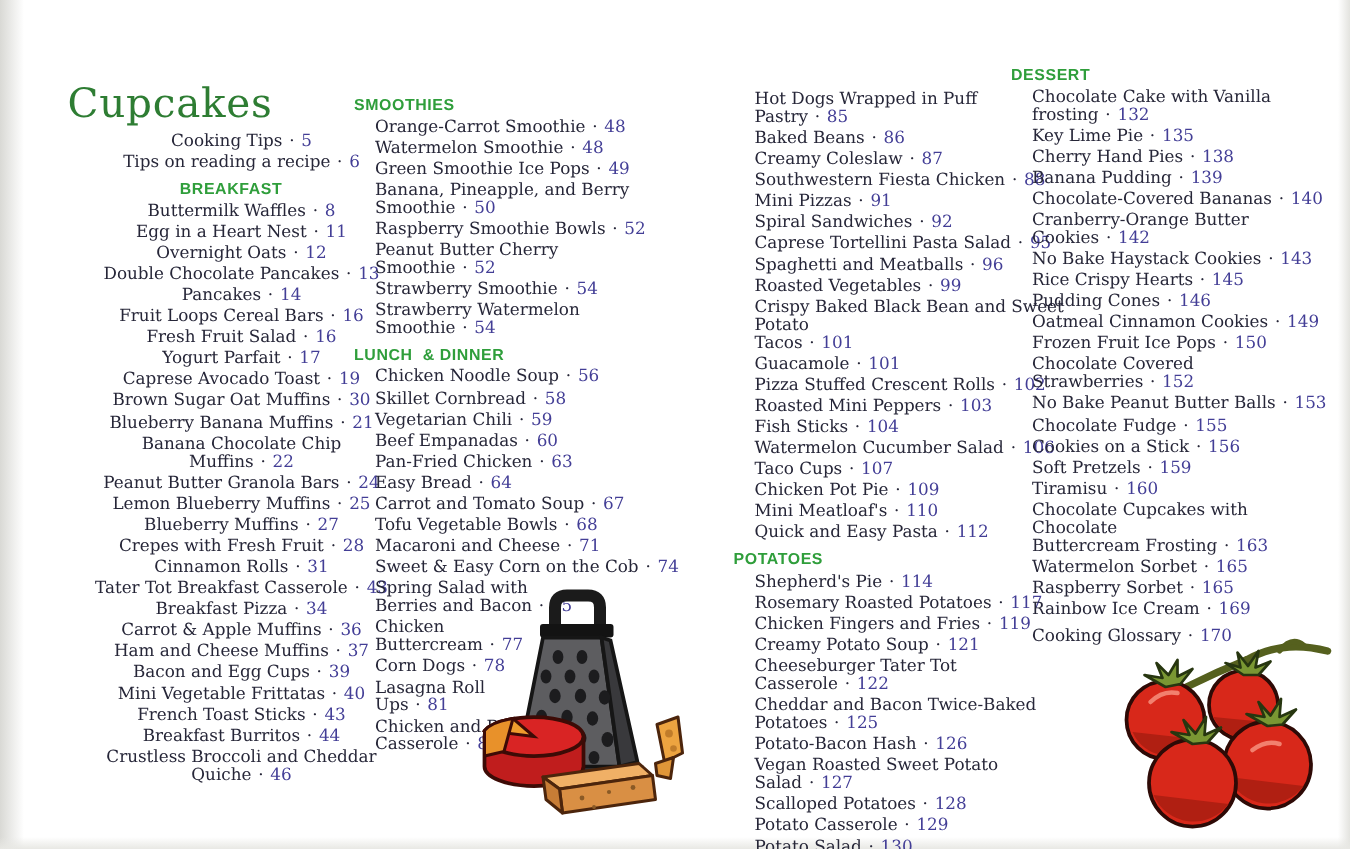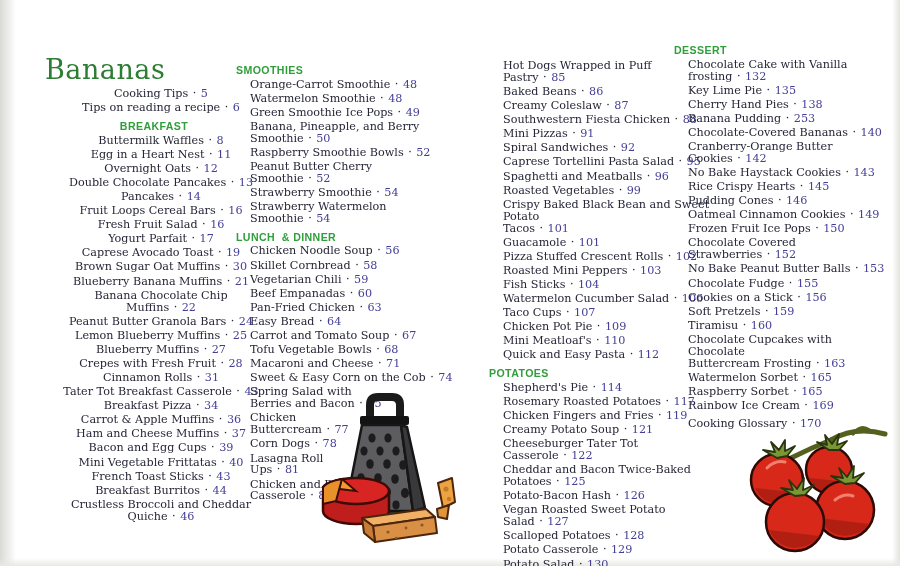--- a/index.html
+++ b/index.html
@@ -41,21 +41,21 @@
   .illus-grater{left:316px;top:392px;width:140px;height:152px;}
   .illus-tomatoes{left:733px;top:418px;width:167px;height:146px;}
 </style>
 </head>
 <body>
 
 <div class="page-edge edge-left"></div>
 <div class="page-edge edge-right"></div>
 <div class="page-edge edge-bottom"></div>
 
-<h1 class="title">Bananas</h1>
+<h1 class="title">Cupcakes</h1>
 
 <div class="col col-0">
     <div class="block">
       <div class="item"><span class="t">Cooking Tips</span><span class="sep">·</span><span class="pg">5</span></div>
       <div class="item"><span class="t">Tips on reading a recipe</span><span class="sep">·</span><span class="pg">6</span></div>
     </div>
     <div class="block">
       <div class="sec-header">BREAKFAST</div>
       <div class="item"><span class="t">Buttermilk Waffles</span><span class="sep">·</span><span class="pg">8</span></div>
       <div class="item"><span class="t">Egg in a Heart Nest</span><span class="sep">·</span><span class="pg">11</span></div>
@@ -152,21 +152,21 @@
       <div class="item"><span class="t">Potato Casserole</span><span class="sep">·</span><span class="pg">129</span></div>
       <div class="item"><span class="t">Potato Salad</span><span class="sep">·</span><span class="pg">130</span></div>
     </div>
   </div>
 <div class="col col-3">
     <div class="block">
       <div class="sec-header">DESSERT</div>
       <div class="item"><span class="t">Chocolate Cake with Vanilla</span><br><span class="t">frosting</span><span class="sep">·</span><span class="pg">132</span></div>
       <div class="item"><span class="t">Key Lime Pie</span><span class="sep">·</span><span class="pg">135</span></div>
       <div class="item"><span class="t">Cherry Hand Pies</span><span class="sep">·</span><span class="pg">138</span></div>
-      <div class="item"><span class="t">Banana Pudding</span><span class="sep">·</span><span class="pg">253</span></div>
+      <div class="item"><span class="t">Banana Pudding</span><span class="sep">·</span><span class="pg">139</span></div>
       <div class="item"><span class="t">Chocolate-Covered Bananas</span><span class="sep">·</span><span class="pg">140</span></div>
       <div class="item"><span class="t">Cranberry-Orange Butter Cookies</span><span class="sep">·</span><span class="pg">142</span></div>
       <div class="item"><span class="t">No Bake Haystack Cookies</span><span class="sep">·</span><span class="pg">143</span></div>
       <div class="item"><span class="t">Rice Crispy Hearts</span><span class="sep">·</span><span class="pg">145</span></div>
       <div class="item"><span class="t">Pudding Cones</span><span class="sep">·</span><span class="pg">146</span></div>
       <div class="item"><span class="t">Oatmeal Cinnamon Cookies</span><span class="sep">·</span><span class="pg">149</span></div>
       <div class="item"><span class="t">Frozen Fruit Ice Pops</span><span class="sep">·</span><span class="pg">150</span></div>
       <div class="item"><span class="t">Chocolate Covered Strawberries</span><span class="sep">·</span><span class="pg">152</span></div>
       <div class="item"><span class="t">No Bake Peanut Butter Balls</span><span class="sep">·</span><span class="pg">153</span></div>
       <div class="item"><span class="t">Chocolate Fudge</span><span class="sep">·</span><span class="pg">155</span></div>

